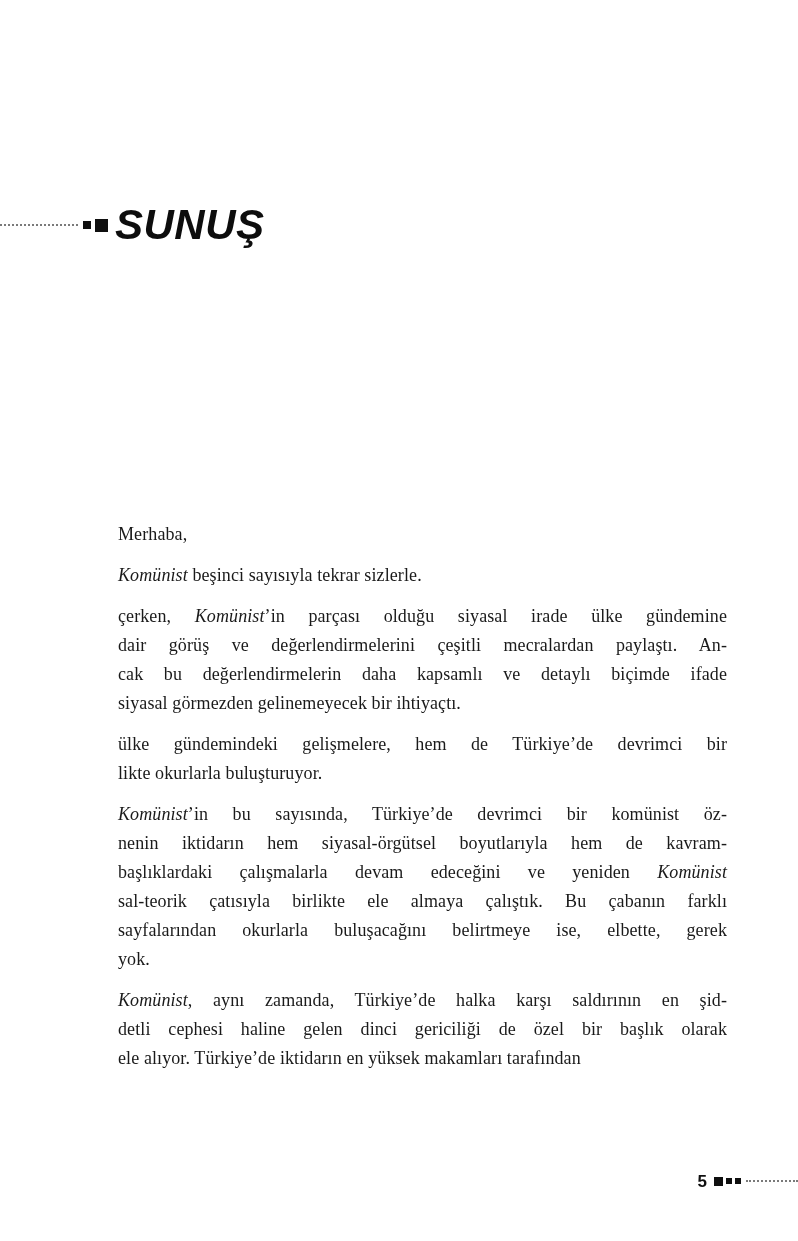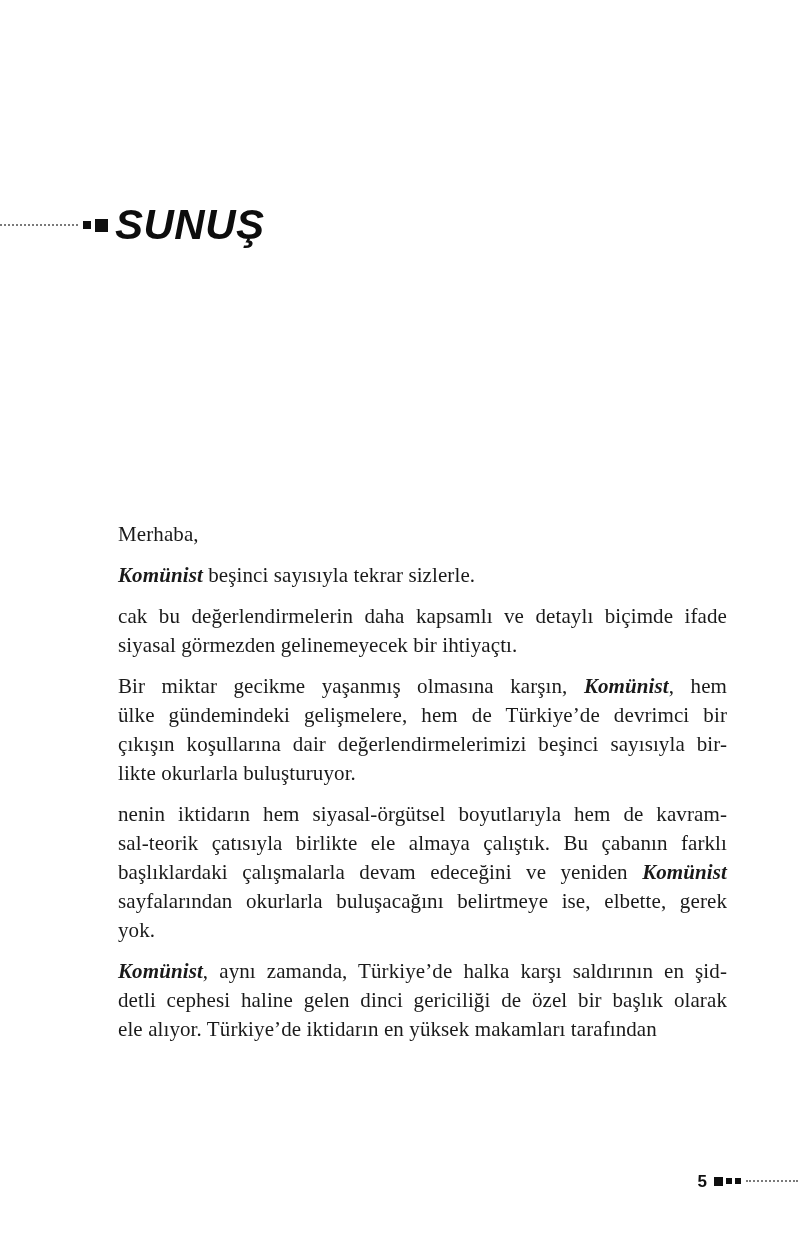--- a/index.html
+++ b/index.html
@@ -43,29 +43,29 @@
     letter-spacing: 0.5px;
     color: #0d0d0d;
   }
 
   
   .body-text {
     position: absolute;
     left: 118px;
     top: 520px;
     width: 609px;
-    font-size: 21px;
+    font-size: 18px;
     line-height: 29px;
     color: #1a1a1a;
     letter-spacing: 0.1px;
   }
   .paragraph { margin: 0 0 12px 0; }
   .line { text-align: justify; text-align-last: justify; }
   .line.last { text-align-last: left; }
-  .emph { font-weight: bold; font-style: italic; }
+  .emph { font-weight: normal; font-style: italic; }
 
   
   .footer {
     position: absolute;
     top: 1174px;
     right: 0;
     height: 14px;
     display: flex;
     align-items: center;
   }
@@ -95,33 +95,34 @@
   </div>
 
   <div class="body-text">
       <div class="paragraph">
         <div class="line last"><span>Merhaba,</span></div>
       </div>
       <div class="paragraph">
         <div class="line last"><span class="emph">Komünist</span><span> beşinci sayısıyla tekrar sizlerle.</span></div>
       </div>
       <div class="paragraph">
+        <div class="line"><span>çerken, </span><span class="emph">Komünist</span><span>’in parçası olduğu siyasal irade ülke gündemine</span></div>
+        <div class="line"><span>dair görüş ve değerlendirmelerini çeşitli mecralardan paylaştı. An-</span></div>
         <div class="line"><span>cak bu değerlendirmelerin daha kapsamlı ve detaylı biçimde ifade</span></div>
         <div class="line last"><span>siyasal görmezden gelinemeyecek bir ihtiyaçtı.</span></div>
       </div>
       <div class="paragraph">
-        <div class="line"><span>Bir miktar gecikme yaşanmış olmasına karşın, </span><span class="emph">Komünist</span><span>, hem</span></div>
         <div class="line"><span>ülke gündemindeki gelişmelere, hem de Türkiye’de devrimci bir</span></div>
-        <div class="line"><span>çıkışın koşullarına dair değerlendirmelerimizi beşinci sayısıyla bir-</span></div>
         <div class="line last"><span>likte okurlarla buluşturuyor.</span></div>
       </div>
       <div class="paragraph">
+        <div class="line"><span class="emph">Komünist</span><span>’in bu sayısında, Türkiye’de devrimci bir komünist öz-</span></div>
         <div class="line"><span>nenin iktidarın hem siyasal-örgütsel boyutlarıyla hem de kavram-</span></div>
+        <div class="line"><span>başlıklardaki çalışmalarla devam edeceğini ve yeniden </span><span class="emph">Komünist</span></div>
         <div class="line"><span>sal-teorik çatısıyla birlikte ele almaya çalıştık. Bu çabanın farklı</span></div>
-        <div class="line"><span>başlıklardaki çalışmalarla devam edeceğini ve yeniden </span><span class="emph">Komünist</span></div>
         <div class="line"><span>sayfalarından okurlarla buluşacağını belirtmeye ise, elbette, gerek</span></div>
         <div class="line last"><span>yok.</span></div>
       </div>
       <div class="paragraph">
         <div class="line"><span class="emph">Komünist</span><span>, aynı zamanda, Türkiye’de halka karşı saldırının en şid-</span></div>
         <div class="line"><span>detli cephesi haline gelen dinci gericiliği de özel bir başlık olarak</span></div>
         <div class="line last"><span>ele alıyor. Türkiye’de iktidarın en yüksek makamları tarafından</span></div>
       </div>
     </div>
 

